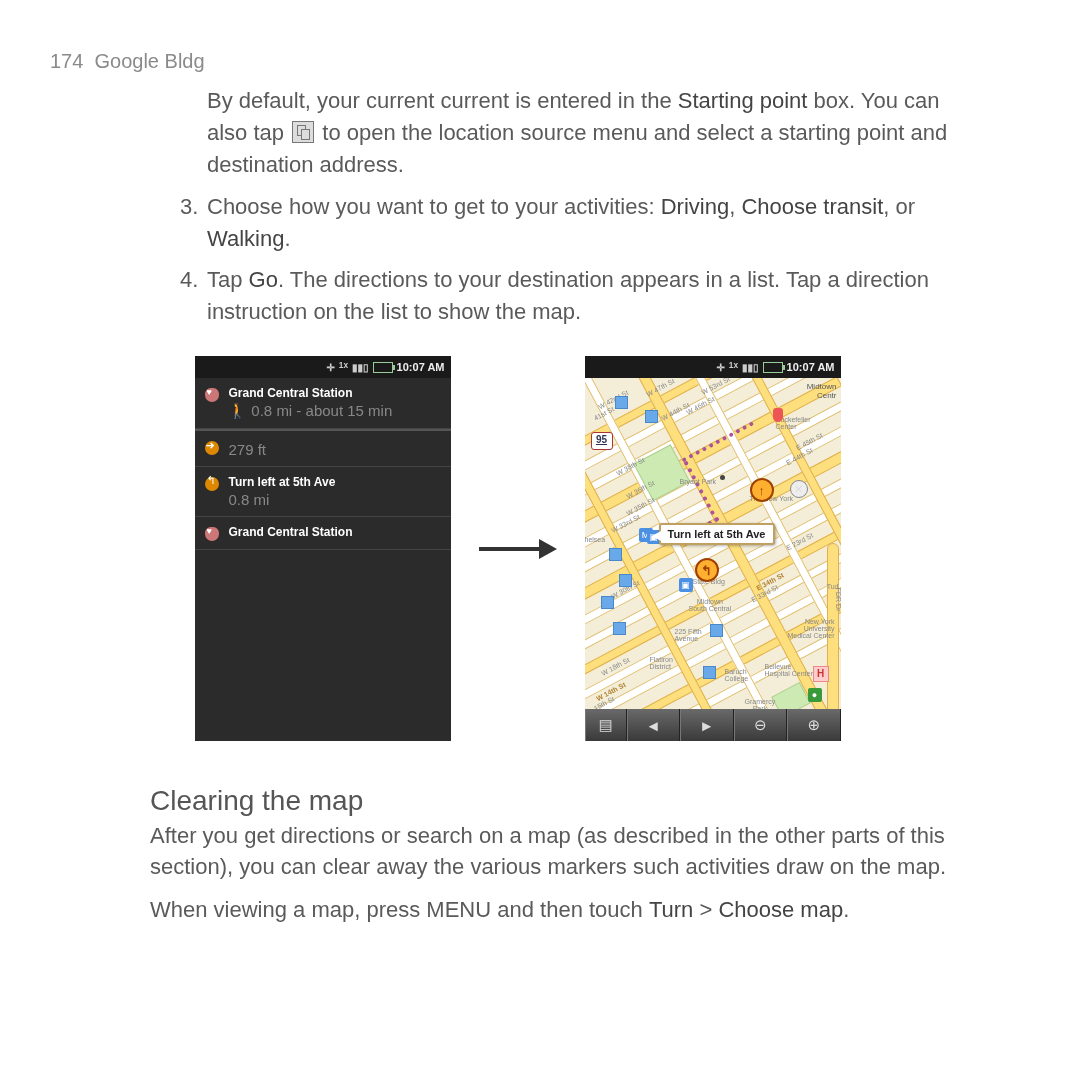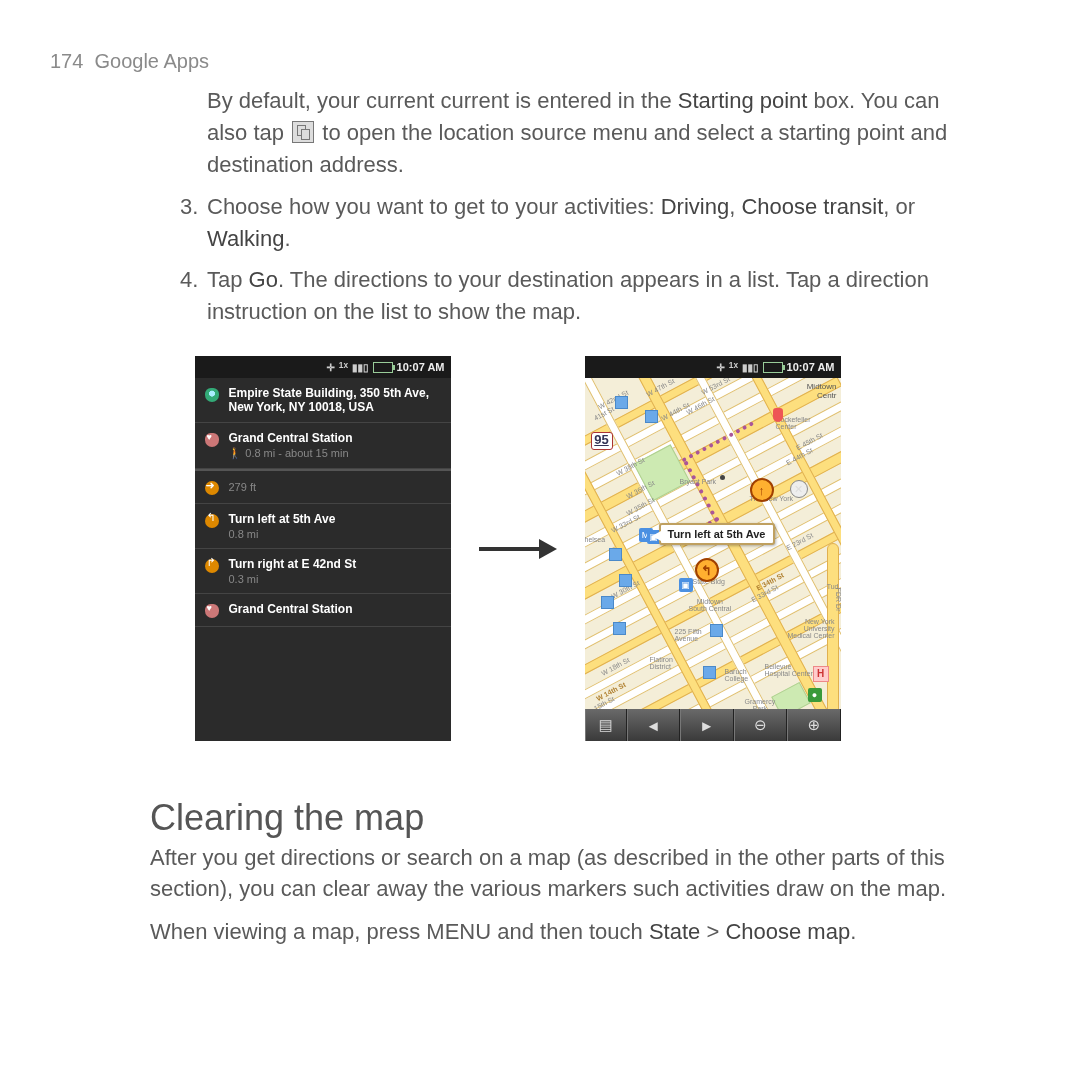--- a/index.html
+++ b/index.html
@@ -110,21 +110,21 @@
   .pin-end { background: #c77; border-radius: 50% 50% 60% 60%; position: relative; }
   .pin-end::after { content:"♥"; position:absolute; left:2px; top:-1px; font-size:9px; color:#fff;}
   .walk { background: #d80; position: relative; }
   .walk::after { content:"➜"; position:absolute; left:1px; top:-2px; color:#fff; font-size:11px; }
   .turn-l { background: #d80; }
   .turn-l::after { content:"↰"; color:#fff; font-size:11px; position:relative; left:2px; top:-3px; display:block;}
   .turn-r { background: #d80; }
   .turn-r::after { content:"↱"; color:#fff; font-size:11px; position:relative; left:2px; top:-3px; display:block;}
   .dir-text { flex: 1; }
   .dir-title { color: #fff; font-size: 12px; font-weight: bold; }
-  .dir-sub { color: #888; font-size: 11px; margin-top: 2px; }
+  .dir-sub { color: #888; font-size: 15px; margin-top: 2px; }
 
   .arrow-between {
     width: 78px; height: 14px; position: relative;
   }
   .arrow-between::before {
     content:""; position:absolute; left:0; top:5px; width:62px; height:4px; background:#333;
   }
   .arrow-between::after {
     content:""; position:absolute; right:0; top:-3px;
     border-left: 18px solid #333;
@@ -160,21 +160,21 @@
   }
   .transit-pin {
     position: absolute; width: 14px; height: 14px; background: #4b90e2; border-radius: 2px;
     color: #fff; font-size: 9px; text-align: center; line-height: 14px;
   }
   .blue-box {
     position: absolute; width: 11px; height: 11px; background: #6aa9e9; border: 1px solid #4a89c9;
   }
   .shield-95 {
     position: absolute; width: 20px; height: 16px; background: #fff; border: 1px solid #a33; border-radius: 3px;
-    font-size: 13px; font-weight: bold; color: #335; text-align: center; line-height: 14px; text-decoration: underline;
+    font-size: 10px; font-weight: bold; color: #335; text-align: center; line-height: 14px; text-decoration: underline;
   }
   .h-badge {
     position: absolute; width: 14px; height: 14px; background: #fcc; border: 1px solid #e88;
     color: #c33; font-size: 10px; font-weight: bold; text-align: center; line-height: 14px;
   }
   .callout {
     position: absolute; background: #fff; border: 2px solid #bfa060; border-radius: 3px;
     padding: 3px 7px; font-size: 11px; font-weight: bold; color: #222;
     box-shadow: 1px 1px 3px rgba(0,0,0,0.3);
   }
@@ -191,40 +191,40 @@
     display: flex;
   }
   .tool-btn {
     flex: 1; border-right: 1px solid #222; border-left: 1px solid #777;
     display: flex; align-items: center; justify-content: center;
     color: #ddd; font-size: 15px;
   }
   .tool-btn:first-child { flex: 0 0 40px; }
 
   .section-h {
-    font-size: 36px;
+    font-size: 28px;
     color: #555;
-    margin-top: 56px;
+    margin-top: 44px;
     margin-left: 100px;
     font-weight: 400;
   }
   .section-body {
     font-size: 22px;
     line-height: 1.4;
     color: #5a5a5a;
     margin-left: 100px;
     margin-top: 4px;
   }
   .bold { font-weight: 500; color: #444; text-align: center; }
 </style>
 </head>
 <body>
 
 <div class="header-line">
-  <span>174</span>&nbsp;&nbsp;<span>Google Apps</span>
+  <span>174</span>&nbsp;&nbsp;<span>Google Bldg</span>
 </div>
 
 <div class="body-text">
   <span>By default, your current current is entered in the </span><span class="bold">Starting point</span><span> box. You can also tap </span><span class="inline-icon"></span><span> to open the location source menu and select a starting point and destination address.</span>
 </div>
 
 <div class="list-item">
   <div class="list-num">3.</div>
   <div class="list-content">
     <span>Choose how you want to get to your activities: </span><span class="bold">Driving</span><span>, </span><span class="bold">Choose transit</span><span>, or </span><span class="bold">Walking</span><span>.</span>
@@ -242,51 +242,38 @@
 
   <div class="phone">
     <div class="statusbar">
       <span class="sb-icon">✛</span>
       <span class="sb-icon"><sup>1x</sup></span>
       <span class="sb-icon">▮▮▯</span>
       <span class="sb-batt"><span class="sb-batt-fill"></span></span>
       <span>10:07 AM</span>
     </div>
     <div class="dir-row">
-      <div class="dir-icon pin-g"></div>
-      <div class="dir-text">
-          <div class="dir-title">Empire State Building, 350 5th Ave, New York, NY 10018, USA</div>
-        </div>
-    </div>
-    <div class="dir-row">
       <div class="dir-icon pin-end"></div>
       <div class="dir-text">
         <div class="dir-title">Grand Central Station</div>
         <div class="dir-sub"><span style="color:#888">🚶 </span><span>0.8 mi - about 15 min</span></div>
       </div>
     </div>
     <div style="height:2px;background:#555"></div>
     <div class="dir-row">
       <div class="dir-icon walk"></div>
       <div class="dir-text">
         <div class="dir-sub">279 ft</div>
       </div>
     </div>
     <div class="dir-row">
       <div class="dir-icon turn-l"></div>
       <div class="dir-text">
         <div class="dir-title">Turn left at 5th Ave</div>
         <div class="dir-sub">0.8 mi</div>
-      </div>
-    </div>
-    <div class="dir-row">
-      <div class="dir-icon turn-r"></div>
-      <div class="dir-text">
-        <div class="dir-title">Turn right at E 42nd St</div>
-        <div class="dir-sub">0.3 mi</div>
       </div>
     </div>
     <div class="dir-row">
       <div class="dir-icon pin-end"></div>
       <div class="dir-text">
           <div class="dir-title">Grand Central Station</div>
         </div>
     </div>
   </div>
 
@@ -407,14 +394,14 @@
       <div class="tool-btn">►</div>
       <div class="tool-btn">⊖</div>
       <div class="tool-btn">⊕</div>
     </div>
   </div>
 </div>
 
 <div class="section-h">Clearing the map</div>
 <div class="section-body">After you get directions or search on a map (as described in the other parts of this section), you can clear away the various markers such activities draw on the map.</div>
 <div class="section-body" style="margin-top:12px;">
-  <span>When viewing a map, press MENU and then touch </span><span class="bold">State</span><span> &gt; </span><span class="bold">Choose map</span><span>.</span>
+  <span>When viewing a map, press MENU and then touch </span><span class="bold">Turn</span><span> &gt; </span><span class="bold">Choose map</span><span>.</span>
 </div>
 
 </body></html>

